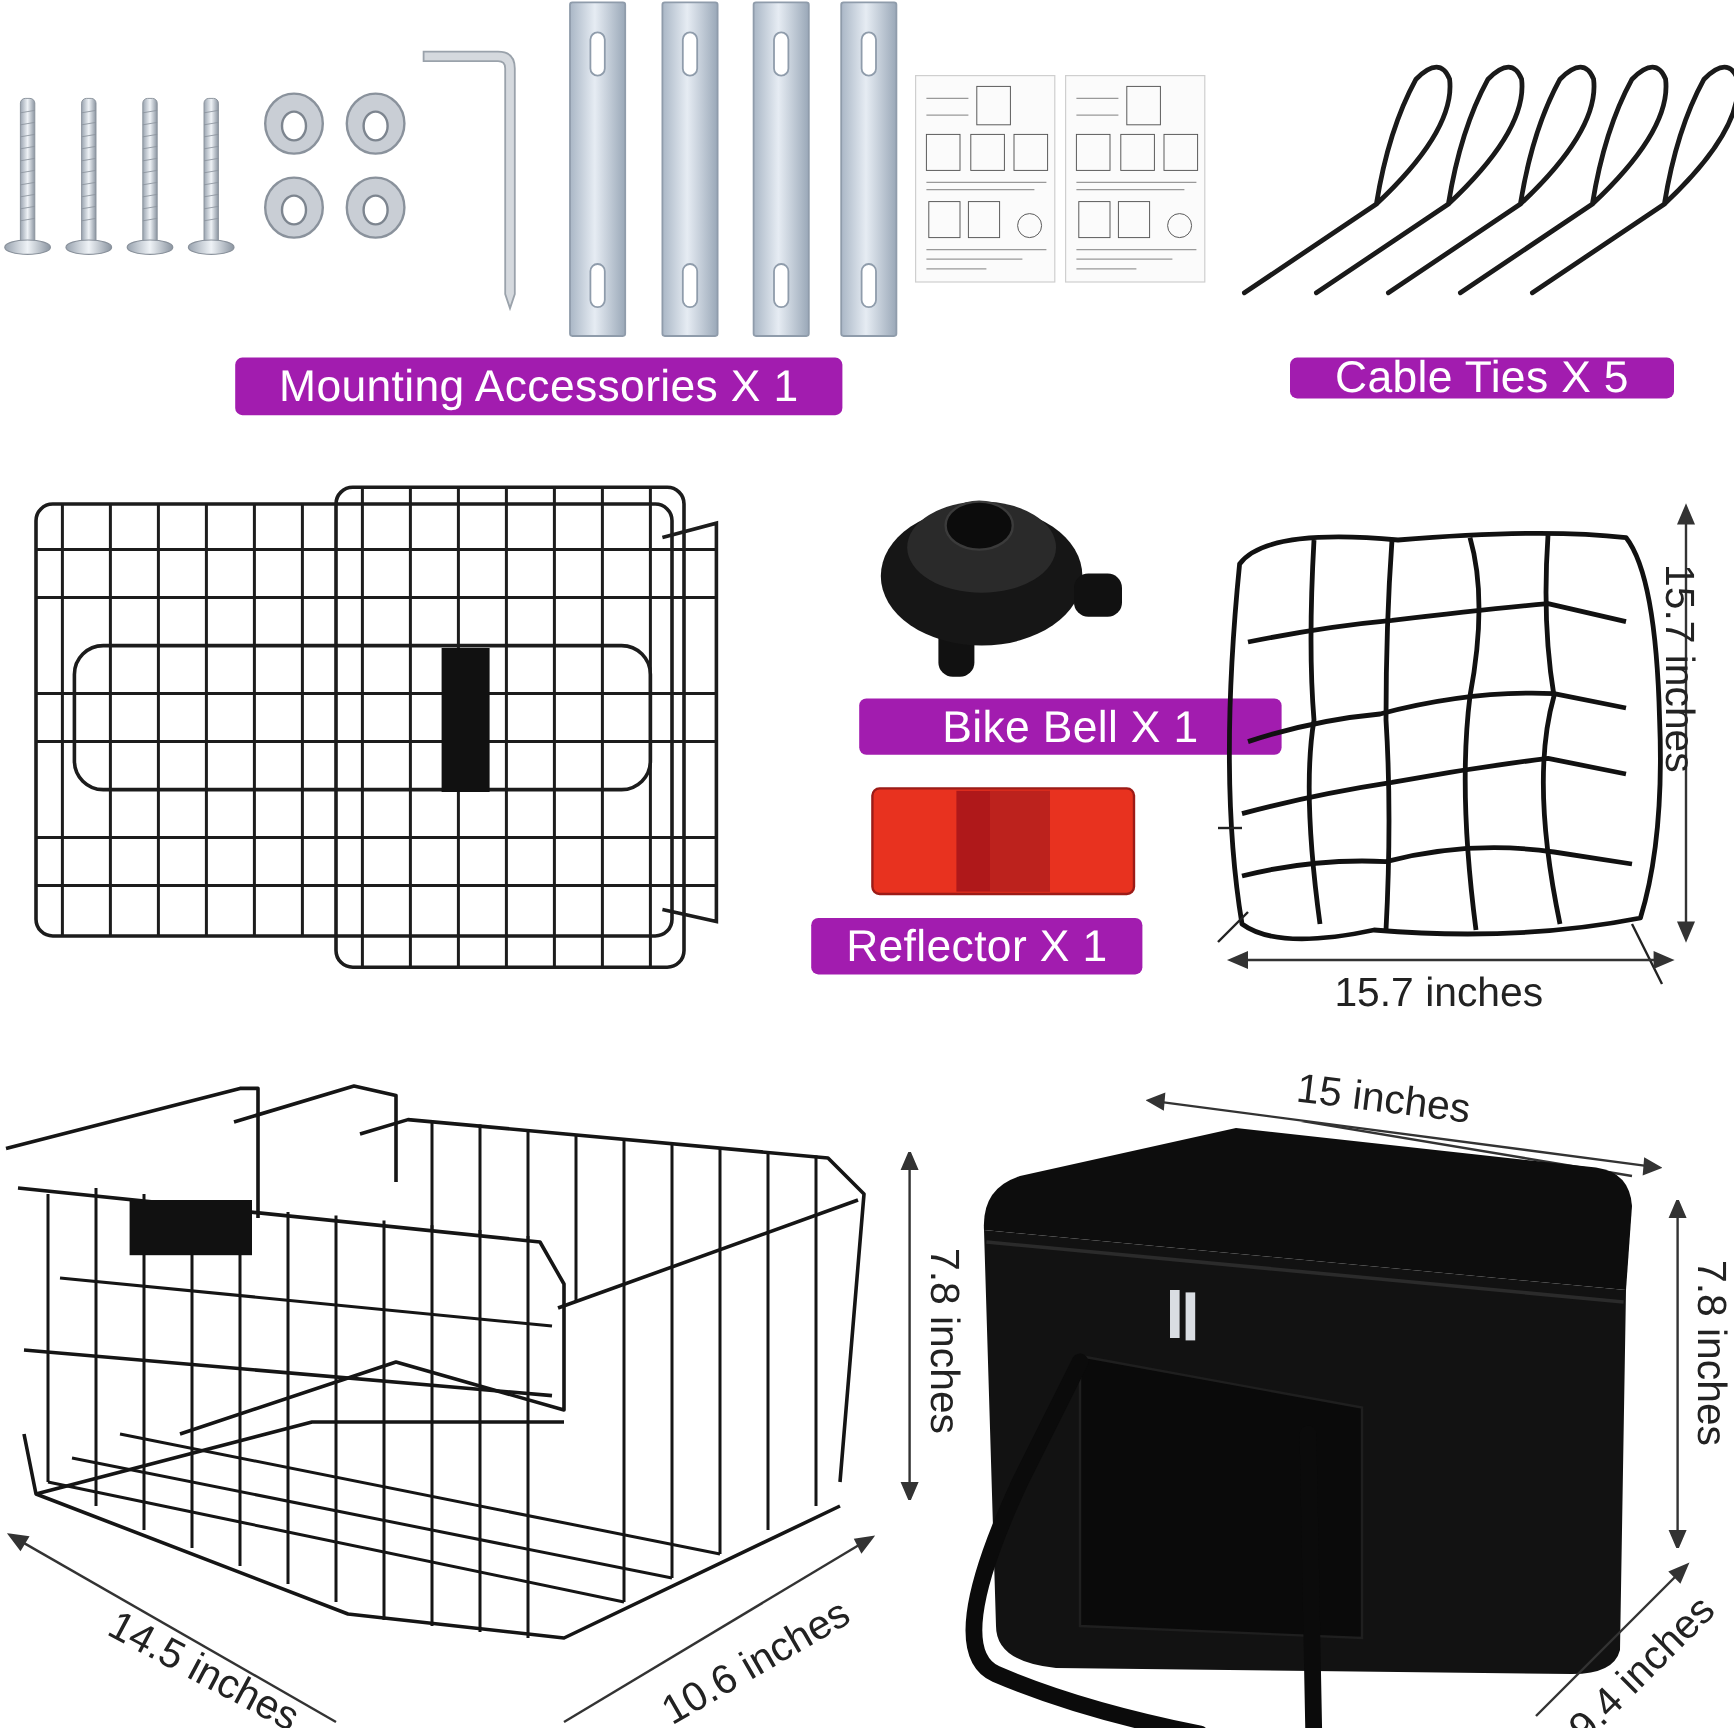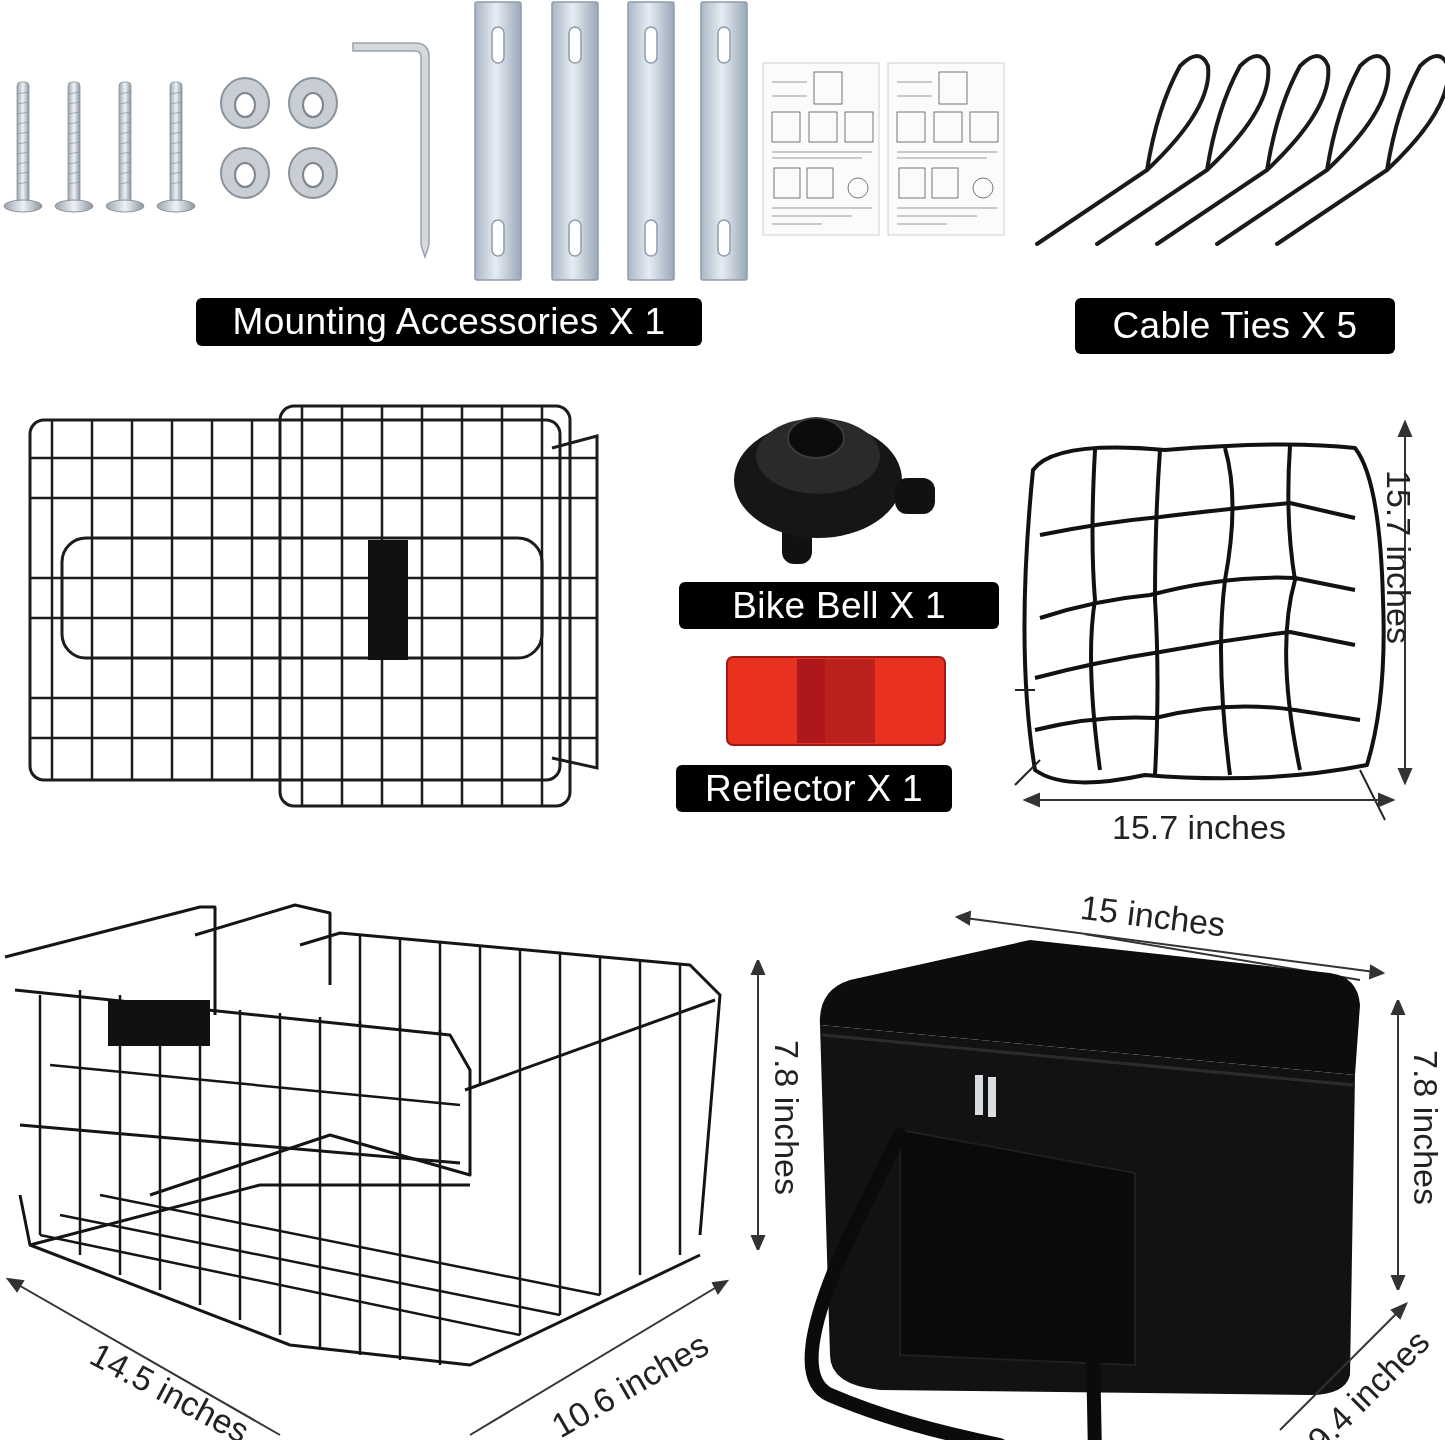--- a/index.html
+++ b/index.html
@@ -1,18 +1,18 @@
 <!DOCTYPE html>
 <html><head>
 <meta charset="utf-8">
 <style>
   html, body { margin:0; padding:0; background:#ffffff; }
   body { width:1445px; height:1440px; position:relative; overflow:hidden; font-family:"Liberation Sans", sans-serif; color:#1b1b1b; }
   .abs { position:absolute; }
-  .label-pill { position:absolute; background:#000000; color:#ffffff; border-radius:6px; display:flex; align-items:center; justify-content:center; font-family:"Liberation Sans", sans-serif; font-size:37px; letter-spacing:0.3px; }
+  .label-pill { position:absolute; background:#a21caf; color:#ffffff; border-radius:6px; display:flex; align-items:center; justify-content:center; font-family:"Liberation Sans", sans-serif; font-size:37px; letter-spacing:0.3px; }
   .dim { position:absolute; font-family:"Liberation Sans", sans-serif; font-size:34px; color:#222; white-space:nowrap; }
   svg { display:block; }
 </style>
 </head>
 <body>
 
 <div>
 
   <svg class="abs" style="left:0;top:70px" width="210" height="150">
     <defs>
@@ -163,21 +163,21 @@
 
 <svg class="abs" style="left:1025px;top:48px" width="420" height="200">
   <g fill="none" stroke="#1a1a1a" stroke-width="4" stroke-linecap="round">
     <path d="M12 196 L122 122 Q132 60 155 18 Q175 -2 183 18 Q188 60 122 122"></path>
     <path d="M72 196 L182 122 Q192 60 215 18 Q235 -2 243 18 Q248 60 182 122"></path>
     <path d="M132 196 L242 122 Q252 60 275 18 Q295 -2 303 18 Q308 60 242 122"></path>
     <path d="M192 196 L302 122 Q312 60 335 18 Q355 -2 363 18 Q368 60 302 122"></path>
     <path d="M252 196 L362 122 Q372 60 395 18 Q415 -2 423 18 Q428 60 362 122"></path>
   </g>
 </svg>
-<div class="label-pill" style="left:1075px;top:298px;width:320px;height:56px">Cable Ties X 5</div>
+<div class="label-pill" style="left:1075px;top:298px;width:320px;height:34px">Cable Ties X 5</div>
 
 <svg class="abs" style="left:12px;top:398px" width="600" height="415">
   <g fill="none" stroke="#1c1c1c" stroke-width="3">
     <rect x="18" y="22" width="530" height="360" rx="14"></rect>
     <rect x="268" y="8" width="290" height="400" rx="14"></rect>
     <rect x="50" y="140" width="480" height="120" rx="24"></rect>
     <path d="M540 50 L585 38 L585 370 L540 360"></path>
   </g>
   <g stroke="#1c1c1c" stroke-width="2.5">
     <line x1="40" y1="22" x2="40" y2="382"></line>
@@ -203,21 +203,21 @@
   <rect x="356" y="142" width="40" height="120" fill="#111"></rect>
 </svg>
 
 <svg class="abs" style="left:730px;top:408px" width="210" height="160">
   <rect x="52" y="100" width="30" height="56" rx="12" fill="#111"></rect>
   <ellipse cx="88" cy="72" rx="84" ry="58" fill="#161616"></ellipse>
   <ellipse cx="88" cy="48" rx="62" ry="38" fill="#2a2a2a"></ellipse>
   <ellipse cx="86" cy="30" rx="28" ry="20" fill="#0c0c0c" stroke="#3b3b3b" stroke-width="2"></ellipse>
   <rect x="165" y="70" width="40" height="36" rx="12" fill="#111"></rect>
 </svg>
-<div class="label-pill" style="left:679px;top:582px;width:320px;height:47px">Bike Bell X 1</div>
+<div class="label-pill" style="left:716px;top:582px;width:352px;height:47px">Bike Bell X 1</div>
 
 <svg class="abs" style="left:725px;top:655px" width="222" height="92">
   <rect x="2" y="2" width="218" height="88" rx="6" fill="#e8321f" stroke="#9c1b17" stroke-width="2"></rect>
   <rect x="72" y="4" width="78" height="84" fill="#a5141a" opacity="0.85"></rect>
   <rect x="100" y="4" width="50" height="84" fill="#c42a1f" opacity="0.6"></rect>
 </svg>
 <div class="label-pill" style="left:676px;top:765px;width:276px;height:47px">Reflector X 1</div>
 
 <svg class="abs" style="left:995px;top:400px" width="450" height="430">
   <g fill="none" stroke="#111" stroke-width="4" stroke-linejoin="round">

